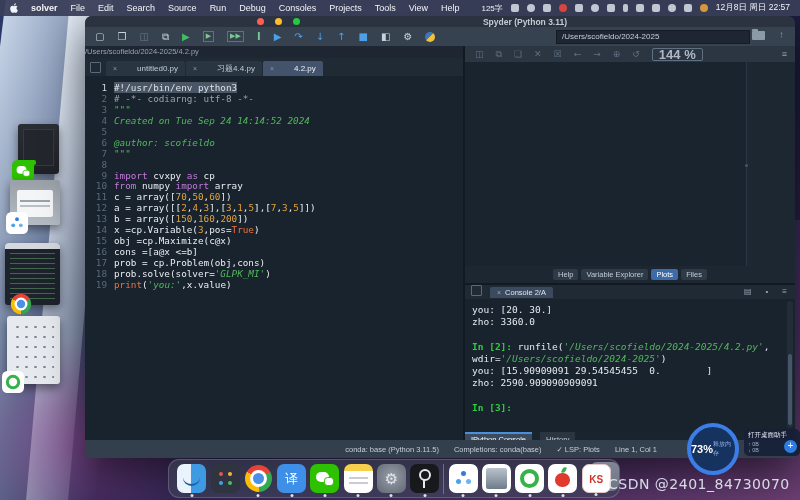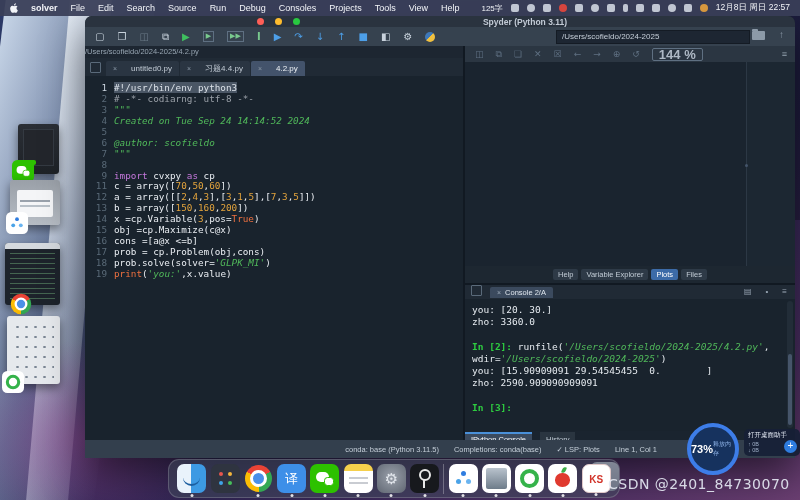--- a/index.html
+++ b/index.html
@@ -74,21 +74,21 @@
   .tb-folder::before{content:"";position:absolute;left:0;top:-2px;width:6px;height:2px;background:#8c9aa8;border-radius:1px 1px 0 0;}
   .tb-up{position:absolute;left:694px;top:2px;color:#8c9aa8;font-size:10px;font-weight:bold;}
 
   .main{position:absolute;left:0;top:30px;right:0;bottom:12px;display:flex;}
 
   
   .editor{width:378px;flex:none;border-right:2px solid #111922;display:flex;flex-direction:column;background:#19232d;}
   .breadcrumb{height:12px;background:#1d2631;font-size:7.5px;color:#97a5b2;line-height:12px;white-space:nowrap;}
   .tabbar{height:18px;background:#202a35;display:flex;align-items:flex-end;padding-left:2px;gap:1px;}
   .browse-btn{width:9px;height:9px;border:1px solid #5a6a7a;border-radius:1px;margin:0 4px 3px 3px;flex:none;}
-  .etab{height:15px;background:#2a3542;color:#c2cbd5;font-size:8px;display:flex;align-items:center;gap:14px;padding:0 7px;border-radius:2px 2px 0 0;white-space:nowrap;}
+  .etab{height:15px;background:#2a3542;color:#c2cbd5;font-size:8px;display:flex;align-items:center;gap:20px;padding:0 7px;border-radius:2px 2px 0 0;white-space:nowrap;}
   .etab.active{background:#43536b;color:#eef2f6;}
   .etab .x{font-size:7px;color:#8a98a6;}
   .codewrap{flex:1;padding-top:6px;overflow:hidden;}
   .row{display:flex;height:10.95px;font:9.3px "DejaVu Sans Mono",monospace;white-space:pre;}
   .gut{width:22px;text-align:right;padding-right:7px;color:#5a6a78;flex:none;}
   .row.hl .gut{color:#cfd8e2;}
   .row.hl .codetok{background:#4a5665;}
   .tok.c{color:#9aa0a8;}
   .row.hl .tok.c{color:#dbe1e8;}
   .tok.s{color:#50b85a;font-style:italic;}
@@ -325,20 +325,21 @@
         <div class="codewrap" id="code">
             <div class="row hl"><span class="gut">1</span><span class="codetok"><span class="tok c">#!/usr/bin/env python3</span></span></div>
             <div class="row"><span class="gut">2</span><span class="codetok"><span class="tok c"># -*- codiarng: utf-8 -*-</span></span></div>
             <div class="row"><span class="gut">3</span><span class="codetok"><span class="tok s">"""</span></span></div>
             <div class="row"><span class="gut">4</span><span class="codetok"><span class="tok s">Created on Tue Sep 24 14:14:52 2024</span></span></div>
             <div class="row"><span class="gut">5</span><span class="codetok"></span></div>
             <div class="row"><span class="gut">6</span><span class="codetok"><span class="tok s">@author: scofieldo</span></span></div>
             <div class="row"><span class="gut">7</span><span class="codetok"><span class="tok s">"""</span></span></div>
             <div class="row"><span class="gut">8</span><span class="codetok"></span></div>
             <div class="row"><span class="gut">9</span><span class="codetok"><span class="tok k">import</span><span class="tok t"> cvxpy </span><span class="tok k">as</span><span class="tok t"> cp</span></span></div>
+            <div class="row"><span class="gut">10</span><span class="codetok"><span class="tok k">from</span><span class="tok t"> numpy </span><span class="tok k">import</span><span class="tok t"> array</span></span></div>
             <div class="row"><span class="gut">11</span><span class="codetok"><span class="tok t">c = array([</span><span class="tok n">70</span><span class="tok t">,</span><span class="tok n">50</span><span class="tok t">,</span><span class="tok n">60</span><span class="tok t">])</span></span></div>
             <div class="row"><span class="gut">12</span><span class="codetok"><span class="tok t">a = array([[</span><span class="tok n">2</span><span class="tok t">,</span><span class="tok n">4</span><span class="tok t">,</span><span class="tok n">3</span><span class="tok t">],[</span><span class="tok n">3</span><span class="tok t">,</span><span class="tok n">1</span><span class="tok t">,</span><span class="tok n">5</span><span class="tok t">],[</span><span class="tok n">7</span><span class="tok t">,</span><span class="tok n">3</span><span class="tok t">,</span><span class="tok n">5</span><span class="tok t">]])</span></span></div>
             <div class="row"><span class="gut">13</span><span class="codetok"><span class="tok t">b = array([</span><span class="tok n">150</span><span class="tok t">,</span><span class="tok n">160</span><span class="tok t">,</span><span class="tok n">200</span><span class="tok t">])</span></span></div>
             <div class="row"><span class="gut">14</span><span class="codetok"><span class="tok t">x =cp.Variable(</span><span class="tok n">3</span><span class="tok t">,pos=</span><span class="tok b">True</span><span class="tok t">)</span></span></div>
             <div class="row"><span class="gut">15</span><span class="codetok"><span class="tok t">obj =cp.Maximize(c@x)</span></span></div>
             <div class="row"><span class="gut">16</span><span class="codetok"><span class="tok t">cons =[a@x &lt;=b]</span></span></div>
             <div class="row"><span class="gut">17</span><span class="codetok"><span class="tok t">prob = cp.Problem(obj,cons)</span></span></div>
             <div class="row"><span class="gut">18</span><span class="codetok"><span class="tok t">prob.solve(solver=</span><span class="tok s">'GLPK_MI'</span><span class="tok t">)</span></span></div>
             <div class="row"><span class="gut">19</span><span class="codetok"><span class="tok b">print</span><span class="tok t">(</span><span class="tok s">'you:'</span><span class="tok t">,x.value)</span></span></div>
           </div>

